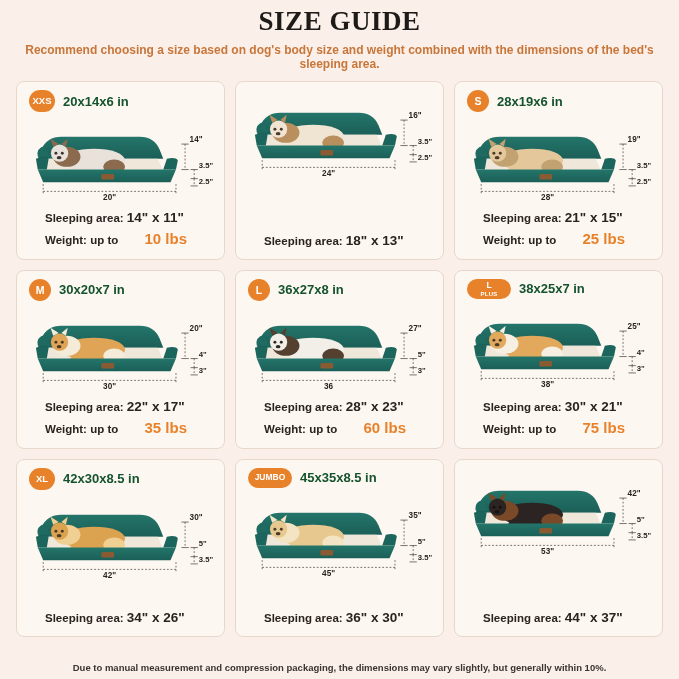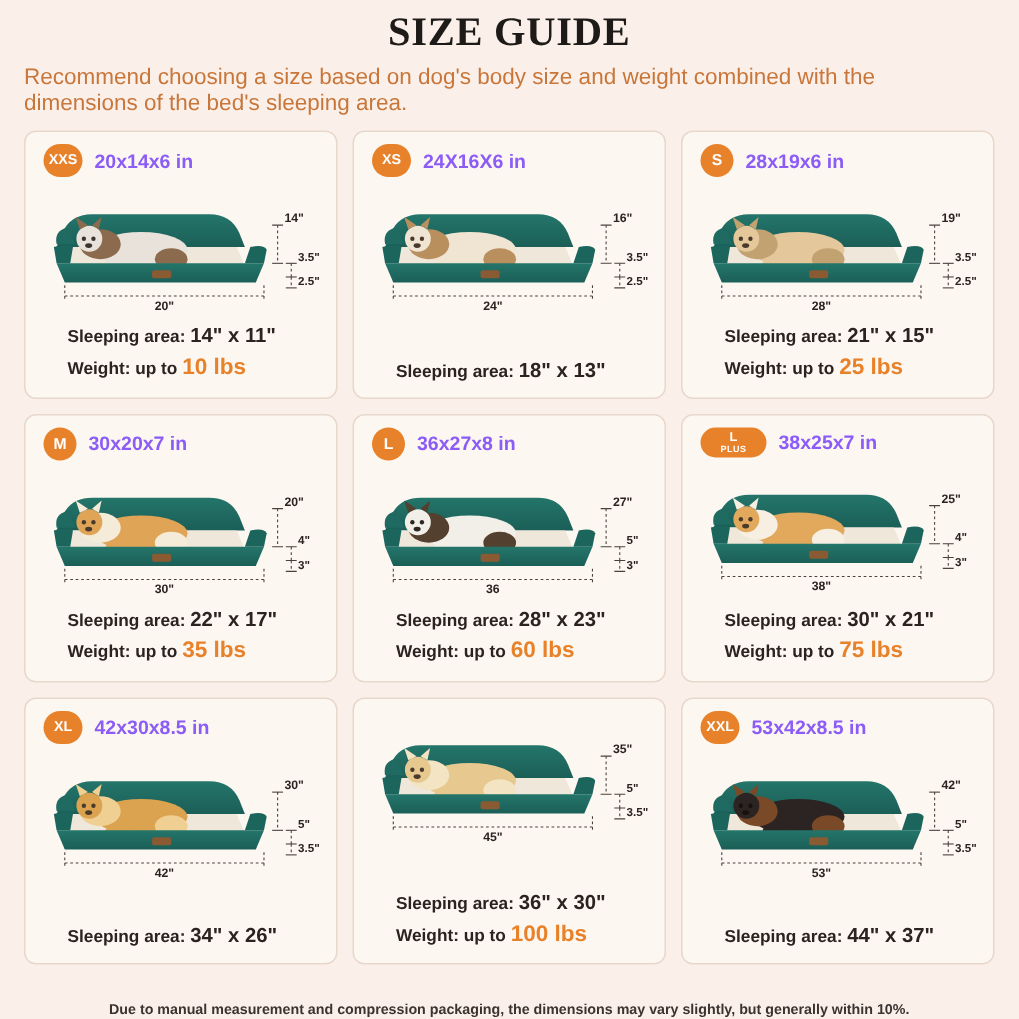--- a/index.html
+++ b/index.html
@@ -15,23 +15,23 @@
   .title {
     text-align:center;
     font-family: "Liberation Serif", serif;
     font-weight: bold;
     font-size: 27px;
     letter-spacing: 0.5px;
     color: #1d1a18;
     margin: 4px 0 6px 0;
   }
   .subtitle {
-    text-align:left;
-    font-size: 15px;
-    font-weight: normal;
+    text-align:center;
+    font-size: 12px;
+    font-weight: bold;
     color: #c8763a;
     margin-bottom: 10px;
   }
   .grid {
     flex: 1 1 auto;
     display: grid;
     grid-template-columns: repeat(3, 1fr);
     grid-template-rows: repeat(3, 1fr);
     gap: 10px;
   }
@@ -50,27 +50,27 @@
     font-weight: bold;
     display:flex; align-items:center; justify-content:center;
     flex-direction: column;
     line-height: 1;
     flex: 0 0 auto;
   }
   .badge.sm { width: 22px; height: 22px; font-size: 10.5px; }
   .badge.xs { width: 26px; height: 22px; font-size: 9.5px; border-radius: 999px; }
   .badge.wide { width: 44px; height: 20px; font-size: 8.5px; border-radius: 999px; }
   .badge .sub { font-size: 6px; margin-top: 1px; letter-spacing: .3px; }
-  .dims { font-size: 13px; font-weight: bold; color:#8b5cf6; }
+  .dims { font-size: 13px; font-weight: bold; color:#14532d; }
   .illus { position:relative; height: 92px; margin: 2px 0 2px 0; }
   .svgwrap { position:absolute; inset:0; }
   .svgwrap svg { width:100%; height:100%; display:block; }
   .spec { font-size: 11.5px; font-weight: bold; margin-top: auto; padding-left: 20px; line-height: 1.5; }
   .spec .big { font-size: 13.5px; }
-  .hl { color:#e8822a; font-size: 15px; }
+  .hl { color:#e8822a; font-size: 15px; margin-left: 23px; }
   .footnote {
     text-align:center;
     font-size: 9.5px;
     font-weight: bold;
     color:#3a3330;
     margin-top: 25px;
   }
 </style>
 </head>
 <body>
@@ -152,27 +152,20 @@
         <span class="big">14" x 11"</span>
       </div>
       <div>
         <span>Weight:</span>
         <span>up to</span>
         <span class="hl">10 lbs</span>
       </div>
     </div>
       </div>
       <div class="card">
-    <div class="card-head">
-      <div class="badge xs">
-        <span>XS</span>
-
-      </div>
-      <div class="dims">24X16X6 in</div>
-    </div>
     <div class="illus">
       <div class="svgwrap">
   <svg viewBox="0 0 210 95" preserveAspectRatio="xMidYMid meet">
     <defs>
       <linearGradient id="g1" x1="0" y1="0" x2="0" y2="1">
         <stop offset="0%" stop-color="#24756a"></stop>
         <stop offset="100%" stop-color="#1b5f57"></stop>
       </linearGradient>
     </defs>
 
@@ -604,20 +597,27 @@
           </div>
     </div>
     <div class="spec">
       <div>
         <span>Sleeping area:</span>
         <span class="big">34" x 26"</span>
       </div>
     </div>
       </div>
       <div class="card">
+    <div class="card-head">
+      <div class="badge wide">
+        <span>JUMBO</span>
+
+      </div>
+      <div class="dims">45x35x8.5 in</div>
+    </div>
     <div class="illus">
       <div class="svgwrap">
   <svg viewBox="0 0 210 95" preserveAspectRatio="xMidYMid meet">
     <defs>
       <linearGradient id="g1" x1="0" y1="0" x2="0" y2="1">
         <stop offset="0%" stop-color="#24756a"></stop>
         <stop offset="100%" stop-color="#1b5f57"></stop>
       </linearGradient>
     </defs>
 
@@ -666,35 +666,23 @@
     <text x="191" y="56" font-size="8.5" font-family="Liberation Sans, sans-serif" font-weight="bold" fill="#2a2320">5"</text>
     <text x="191" y="74" font-size="8.5" font-family="Liberation Sans, sans-serif" font-weight="bold" fill="#2a2320">3.5"</text>
   </svg>
           </div>
     </div>
     <div class="spec">
       <div>
         <span>Sleeping area:</span>
         <span class="big">36" x 30"</span>
       </div>
-      <div>
-        <span>Weight:</span>
-        <span>up to</span>
-        <span class="hl">100 lbs</span>
-      </div>
-    </div>
-      </div>
-      <div class="card">
-    <div class="card-head">
-      <div class="badge xs">
-        <span>XXL</span>
-
-      </div>
-      <div class="dims">53x42x8.5 in</div>
-    </div>
+    </div>
+      </div>
+      <div class="card">
     <div class="illus">
       <div class="svgwrap">
   <svg viewBox="0 0 210 95" preserveAspectRatio="xMidYMid meet">
     <defs>
       <linearGradient id="g1" x1="0" y1="0" x2="0" y2="1">
         <stop offset="0%" stop-color="#24756a"></stop>
         <stop offset="100%" stop-color="#1b5f57"></stop>
       </linearGradient>
     </defs>
 

